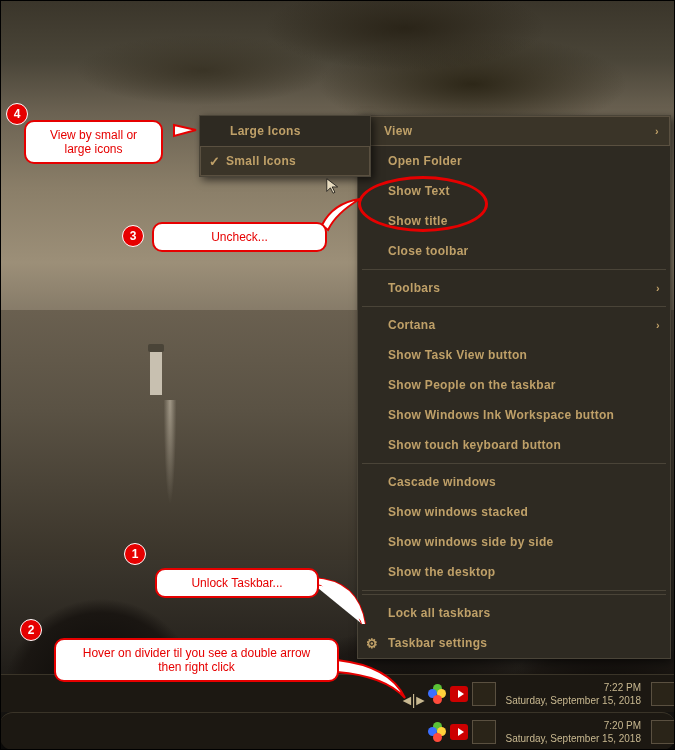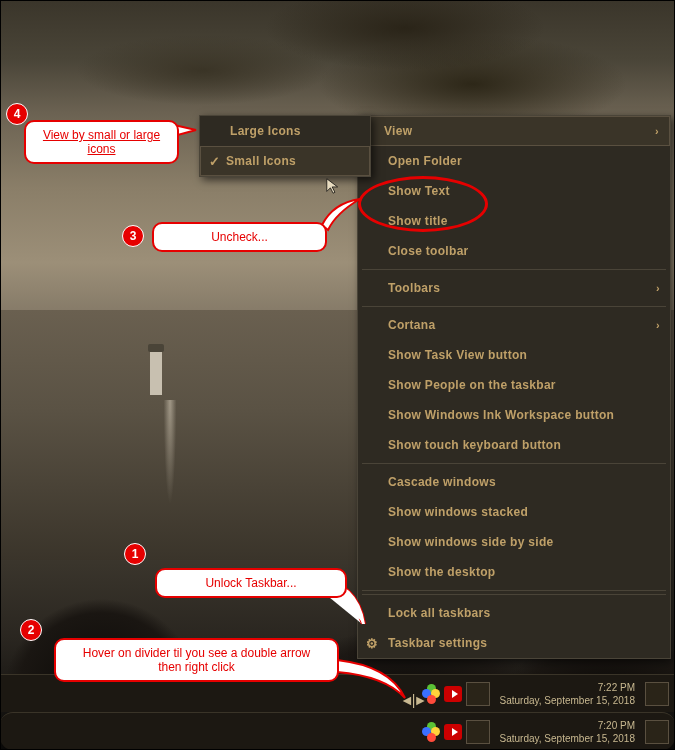--- a/index.html
+++ b/index.html
@@ -120,21 +120,20 @@
   border-radius: 50%;
   z-index: 101;
 }
 
 
 .taskbar {
   position: absolute; left: 0; right: 0; height: 38px;
   background: #1c1812;
   border-top: 1px solid #3a3428;
   display: flex; align-items: center; justify-content: flex-end;
-  padding-right: 6px;
   gap: 4px;
 }
 .taskbar.t1 { bottom: 38px; }
 .taskbar.t2 { bottom: 0; border-radius: 13px; }
 .tray-time {
   text-align: right; color: #c8b890; font-size: 10px; line-height: 1.3;
   padding: 0 6px;
 }
 .tray-icon {
   width: 18px; height: 18px; display: flex; align-items: center; justify-content: center;
@@ -244,41 +243,41 @@
 
 <div class="cursor">
   <svg viewBox="0 0 20 20">
       <path d="M2 2 L2 16 L6 12 L9 18 L11 17 L8 11 L14 11 Z" fill="#e8dcc0" stroke="#000" stroke-width="0.8"></path>
     </svg>
 </div>
 
 <div class="red-ellipse" style="left:358px; top:176px; width:130px; height:56px;"></div>
 
 <div class="callout-num" style="left:124px; top:543px;">1</div>
-<div class="callout-box" style="left:155px; top:568px; width:192px;">Unlock Taskbar...</div>
+<div class="callout-box" style="left:155px; top:568px; width:164px;">Unlock Taskbar...</div>
 <svg style="position:absolute; left:310px; top:576px; z-index:98;" width="60" height="60">
   <path d="M3 8 Q 40 10 52 48" fill="#fff" stroke="#e60000" stroke-width="2"></path>
   <path d="M3 2 Q 48 4 55 48" fill="#fff" stroke="#e60000" stroke-width="2"></path>
   <path d="M3 2 L3 8 Q 40 10 52 48 L55 48 Q 48 4 3 2 Z" fill="#fff"></path>
 </svg>
 
 <div class="callout-num" style="left:20px; top:619px;">2</div>
 <div class="callout-box" style="left:54px; top:638px; width:285px;">Hover on divider til you see a double arrow then right click</div>
 <svg style="position:absolute; left:335px; top:658px; z-index:98;" width="80" height="45">
   <path d="M2 2 L2 14 Q 50 18 70 40 Q 55 8 2 2 Z" fill="#fff" stroke="#e60000" stroke-width="2"></path>
 </svg>
 
 <div class="callout-num" style="left:122px; top:225px;">3</div>
 <div class="callout-box" style="left:152px; top:222px; width:175px;">Uncheck...</div>
 <svg style="position:absolute; left:278px; top:195px; z-index:98;" width="90" height="40">
   <path d="M44 30 Q 55 8 82 4 Q 58 18 50 35 Z" fill="#fff" stroke="#e60000" stroke-width="2"></path>
 </svg>
 
 <div class="callout-num" style="left:6px; top:103px;">4</div>
-<div class="callout-box" style="left:24px; top:120px; width:155px;text-decoration:underline;">View by small or large icons</div>
+<div class="callout-box" style="left:24px; top:120px; width:139px;">View by small or large icons</div>
 <svg style="position:absolute; left:172px; top:122px; z-index:98;" width="30" height="20">
   <path d="M2 3 L24 8 L2 14 Z" fill="#fff" stroke="#e60000" stroke-width="2"></path>
 </svg>
 
 <div class="divider-handle">◄|►</div>
 
 <div class="taskbar t1">
   <div class="tray-icon">
       <div class="quad-icon">
         <span class="q1"></span>

